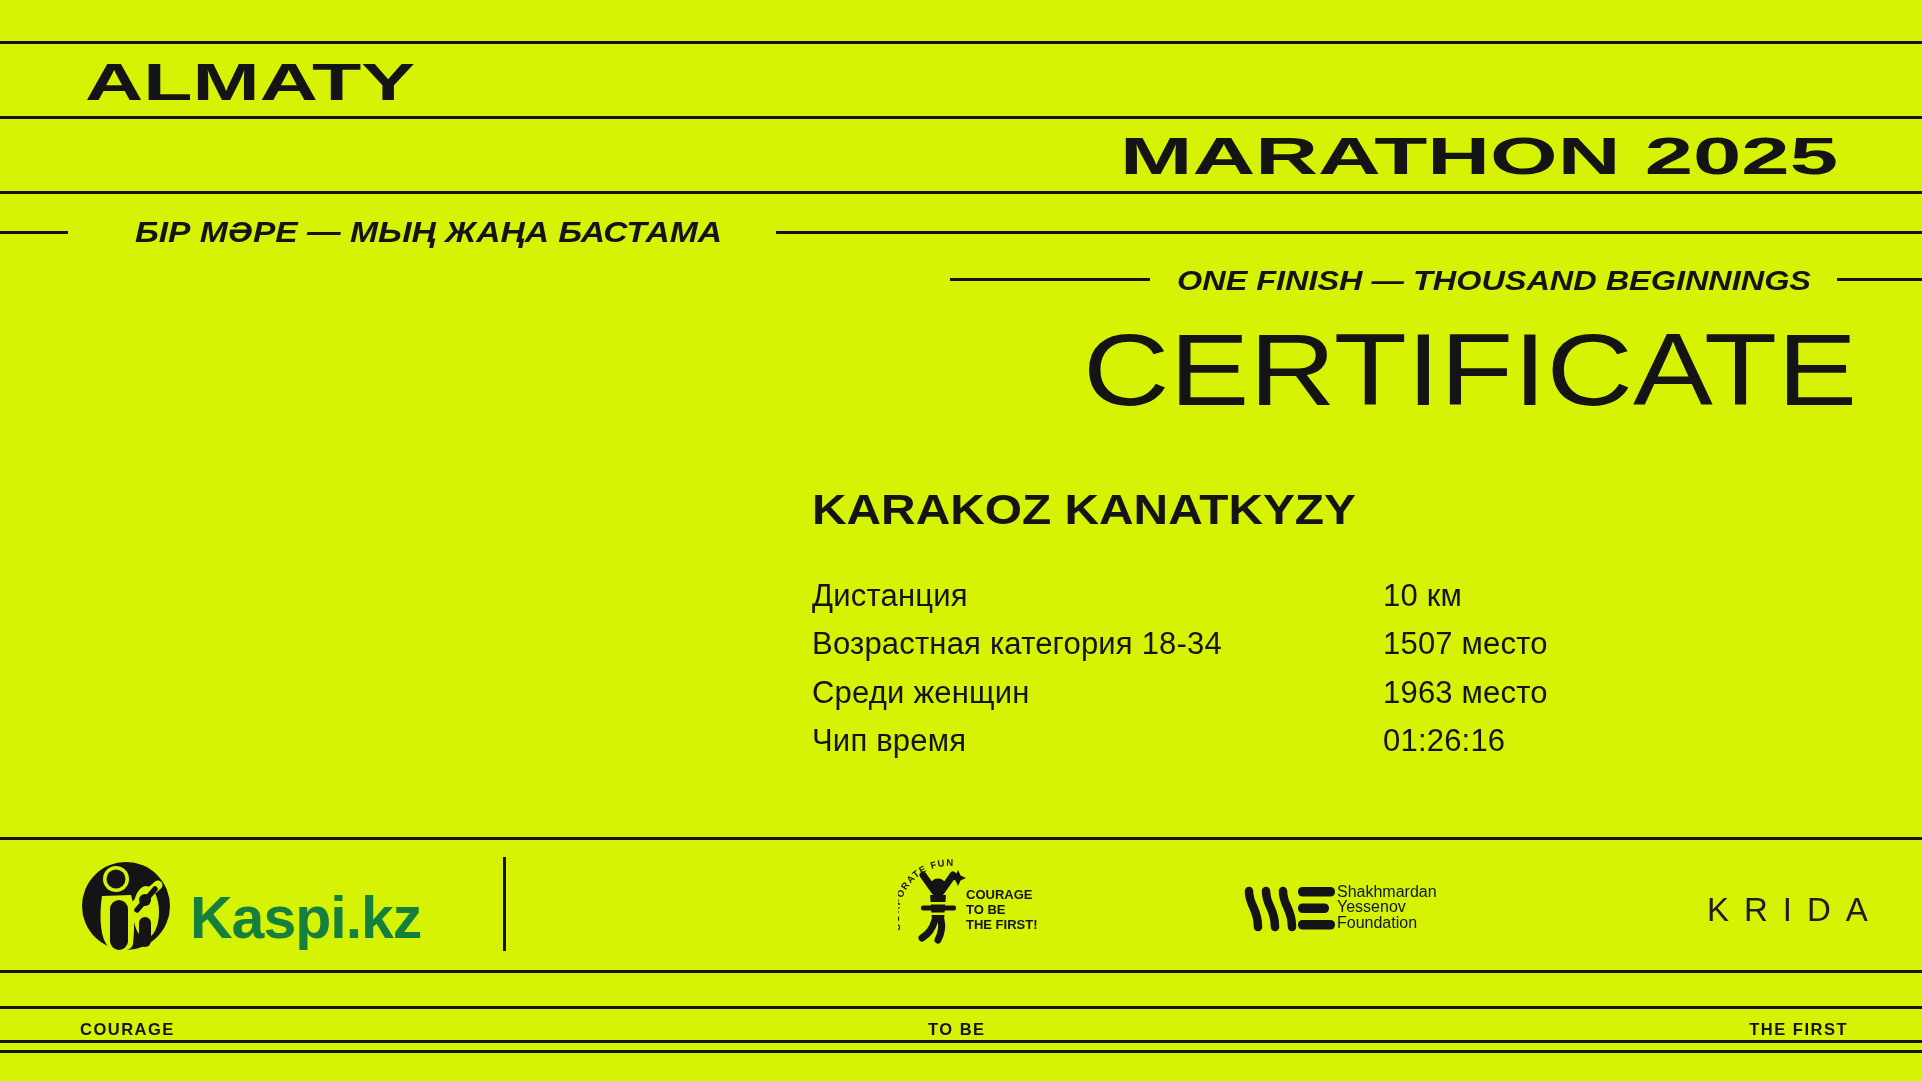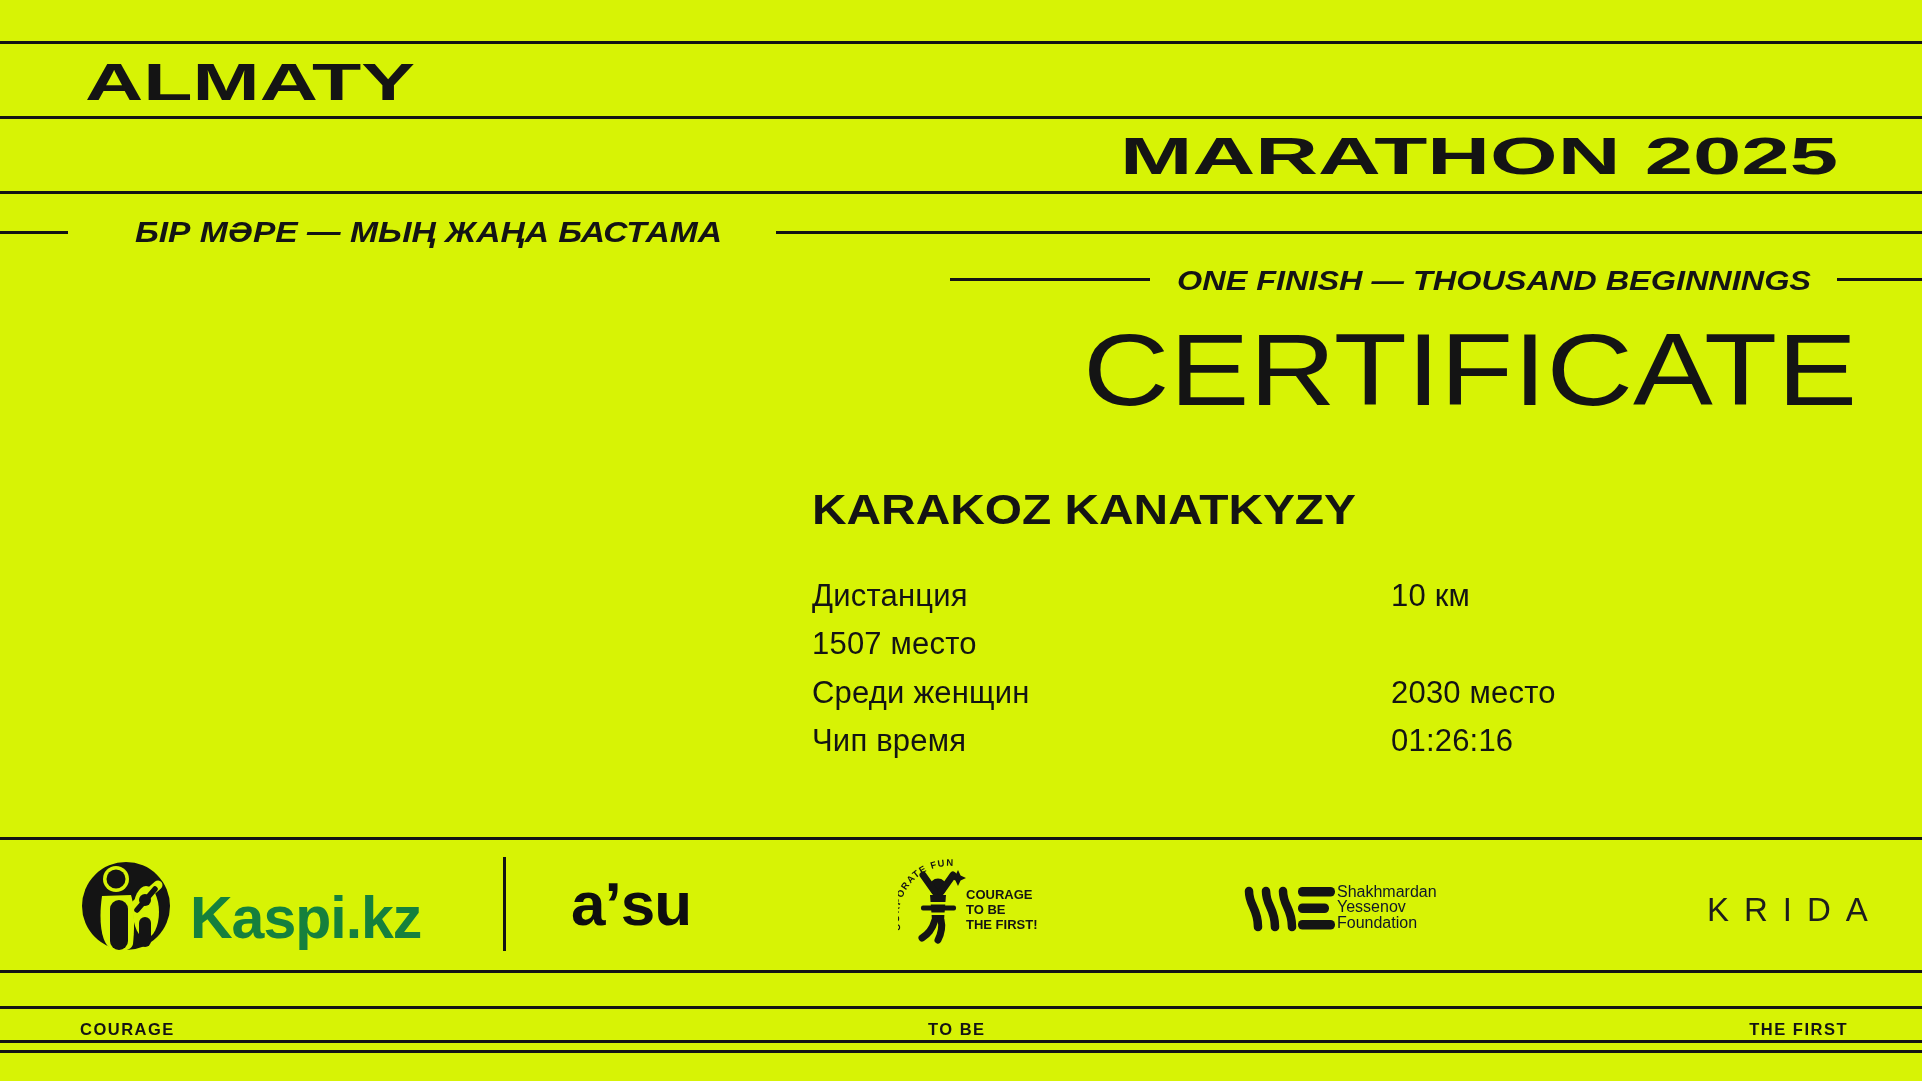--- a/index.html
+++ b/index.html
@@ -2,21 +2,21 @@
 <html><head>
 <meta charset="utf-8">
 <style>
   html,body{margin:0;padding:0;background:#9aa60a;}
   .stage{position:relative;width:1922px;height:1081px;background:#d7f305;overflow:hidden;
          font-family:Liberation Sans, sans-serif;color:#141414;}
   .hline{position:absolute;height:3px;background:#141414;}
   .full{left:0;width:1922px;}
   svg text{fill:#141414;}
   .tbl{position:absolute;left:812px;top:580px;font-size:31px;font-weight:500;letter-spacing:.2px;}
-  .trow{display:flex;height:48.4px;align-items:flex-start;line-height:31px;gap:8px;}
+  .trow{display:flex;height:48.4px;align-items:flex-start;line-height:31px;}
   .tlabel{width:571px;}
   .kaspi-word{position:absolute;left:190px;top:884px;font-size:59px;font-weight:700;letter-spacing:-1px;color:#15803d;}
   .divider{position:absolute;left:503px;top:857px;width:3px;height:94px;background:#141414;}
   .asu{position:absolute;left:571px;top:868px;font-size:62px;font-weight:600;color:#0e0e0e;letter-spacing:-1px;}
   .yes-text{position:absolute;left:1337px;top:884px;font-size:16px;line-height:15.3px;font-weight:400;color:#0f172a;}
   .krida{position:absolute;left:1659px;top:891px;font-size:33px;font-weight:300;letter-spacing:15px;color:#1d1d1d;margin-left:48px;}
   .foot-word{position:absolute;top:1020px;font-size:16.5px;font-weight:700;letter-spacing:1.5px;}
   .fw-left{left:80px;} .fw-center{left:928px;} .fw-right{right:74px;}
 </style>
 </head>
@@ -60,25 +60,26 @@
   <svg style="position:absolute;left:812px;top:488px" width="560" height="46">
     <text x="0" y="36" font-size="42" font-weight="bold" textLength="544" lengthAdjust="spacingAndGlyphs">KARAKOZ KANATKYZY</text>
   </svg>
 
   <div class="tbl">
     <div class="trow">
       <div class="tlabel">Дистанция</div>
       <div>10 км</div>
     </div>
     <div class="trow">
+      <div class="tlabel">Возрастная категория 18-34</div>
       <div>1507 место</div>
     </div>
     <div class="trow">
       <div class="tlabel">Среди женщин</div>
-      <div>2030 место</div>
+      <div>1963 место</div>
     </div>
     <div class="trow">
       <div class="tlabel">Чип время</div>
       <div>01:26:16</div>
     </div>
   </div>
 
   <svg style="position:absolute;left:82px;top:860px" width="88" height="92" viewBox="0 0 88 92">
     <circle cx="44" cy="46" r="44" fill="#141414"></circle>
     <circle cx="34" cy="19" r="13" fill="#d7f305"></circle>
@@ -88,21 +89,20 @@
     <ellipse cx="64" cy="52" rx="13" ry="26" fill="#d7f305"></ellipse>
     <path d="M51 47 L76 25" stroke="#d7f305" stroke-width="9" stroke-linecap="round" fill="none"></path>
     <circle cx="63" cy="40" r="6" fill="#141414"></circle>
     <path d="M55 50 L73 29" stroke="#141414" stroke-width="5.5" stroke-linecap="round" fill="none"></path>
     <rect x="57" y="57" width="12" height="30" rx="6" fill="#141414"></rect>
   </svg>
   <div class="kaspi-word">Kaspi.kz</div>
 
   <div class="divider"></div>
 
-  <div class="asu">aʼsu</div>
 
   <svg style="position:absolute;left:898px;top:858px" width="175" height="95" viewBox="0 0 175 95">
     <defs>
         <path id="arcp" d="M 3 72 A 50 50 0 0 1 55 8" fill="none"></path>
       </defs>
     <text font-size="9.5" font-weight="600" letter-spacing="1.2">
       <textPath href="#arcp">CORPORATE FUND</textPath>
     </text>
     <path d="M60 12 l2.6 5.4 5.4 2.6 -5.4 2.6 -2.6 5.4 -2.6 -5.4 -5.4 -2.6 5.4 -2.6 Z" fill="#141414"></path>
     <g>

